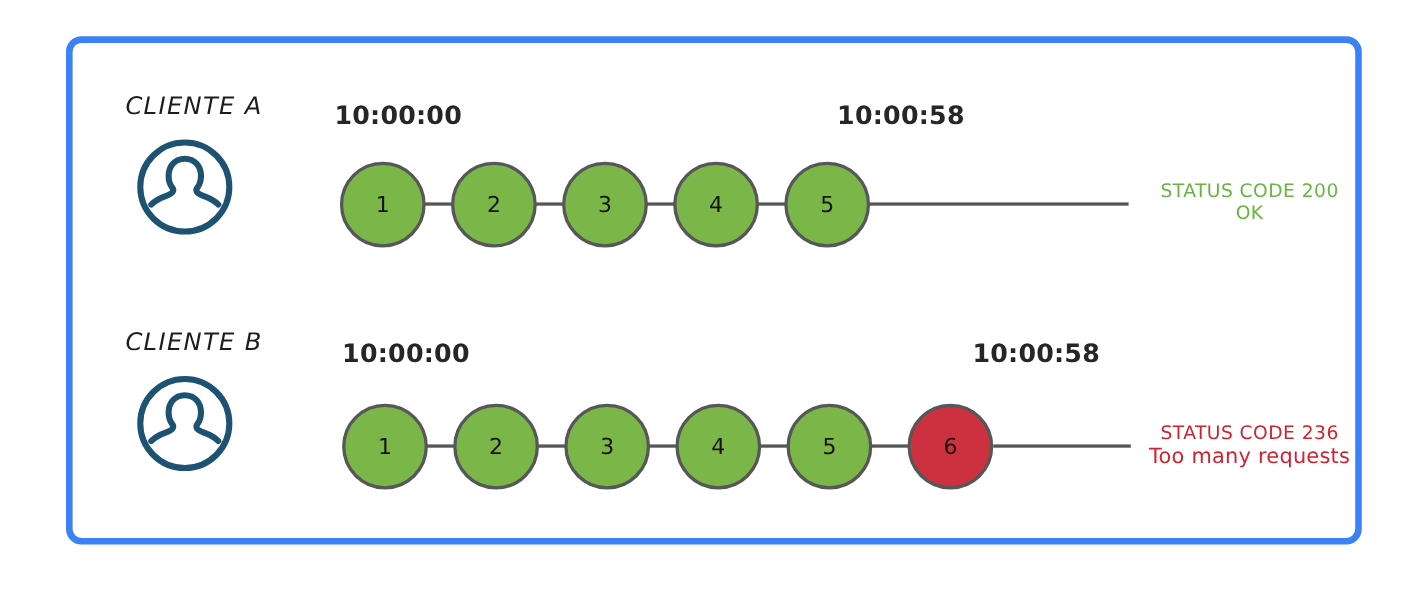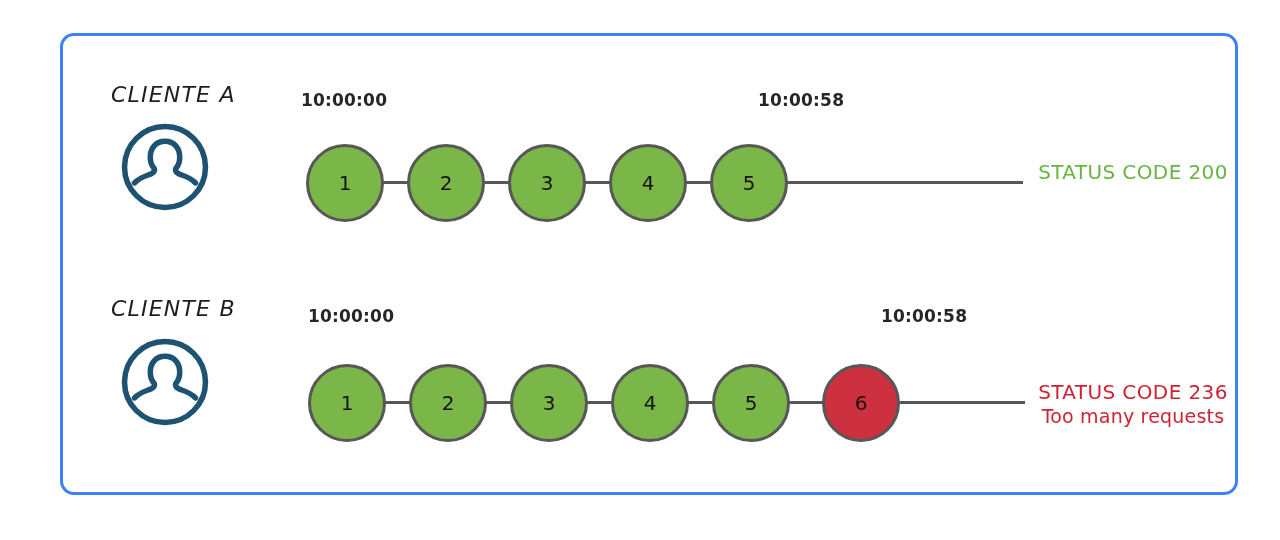--- a/index.html
+++ b/index.html
@@ -19,21 +19,21 @@
     height: 540px;
     background: #ffffff;
   }
   
   .panel {
     position: absolute;
     left: 60px;
     top: 33px;
     width: 1178px;
     height: 462px;
-    border: 3px solid #3b82f6;
+    border: 6px solid #3b82f6;
     border-radius: 14px;
     box-sizing: border-box;
     background: #ffffff;
     text-decoration: underline;
   }
   
   .abs { position: absolute; }
 
   
   .client-label {
@@ -44,21 +44,21 @@
     letter-spacing: 1.2px;
     color: #1d1d1d;
     white-space: nowrap;
   }
   
   .avatar { width: 92px; height: 92px; display: block; }
 
   
   .timestamp {
     font-family: "DejaVu Sans", sans-serif;
-    font-size: 17px;
+    font-size: 23px;
     font-weight: bold;
     color: #262626;
     white-space: nowrap;
     letter-spacing: 0.2px;
   }
   
   .chain { position: absolute; }
   .node {
     position: absolute;
     width: 78px;
@@ -84,21 +84,21 @@
     z-index: 1;
   }
   
   .status {
     position: absolute;
     text-align: center;
     font-family: "DejaVu Sans", sans-serif;
     line-height: 1.18;
     white-space: nowrap;
   }
-  .status .line1 { font-size: 20px; letter-spacing: 0.4px; display:block; }
+  .status .line1 { font-size: 17px; letter-spacing: 0.4px; display:block; }
   .status .line2 { font-size: 19px; letter-spacing: 0.2px; display:block; }
   .status.ok  { color: #68b441; }
   .status.err { color: #cf2233; }
 </style>
 </head>
 <body>
 
 <div id="stage">
 
   <div class="panel">
@@ -148,20 +148,21 @@
         <div class="node ok" style="left:546px; top:108px;">
           <span>4</span>
         </div>
         <div class="node ok" style="left:647px; top:108px;">
           <span>5</span>
         </div>
       </div>
 
       <div class="status ok" style="left:955px; top:125px; width:230px;">
         <span class="line1">STATUS CODE 200</span>
+        <span class="line1">OK</span>
       </div>
     </div>
 
     <div class="abs" style="left:0;top:0;width:100%;height:100%;">
 
       <div class="client-label abs" style="left:48px; top:260px;">CLIENTE B</div>
 
       <div class="abs" style="left:56px; top:300px;">
         <svg class="avatar" viewBox="0 0 100 100" xmlns="http://www.w3.org/2000/svg">
           <circle cx="50" cy="50" r="44" fill="none" stroke="#1d5273" stroke-width="6"></circle>

